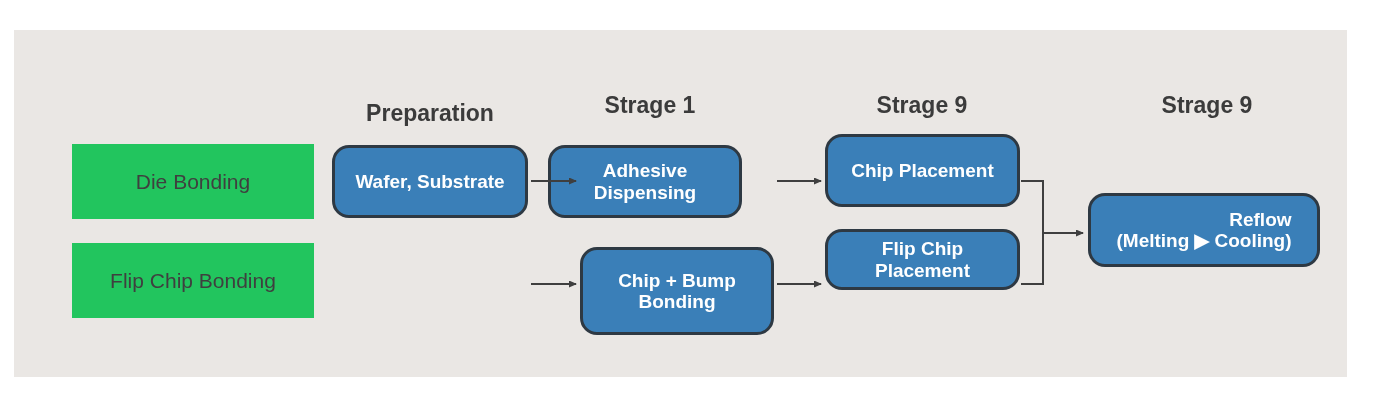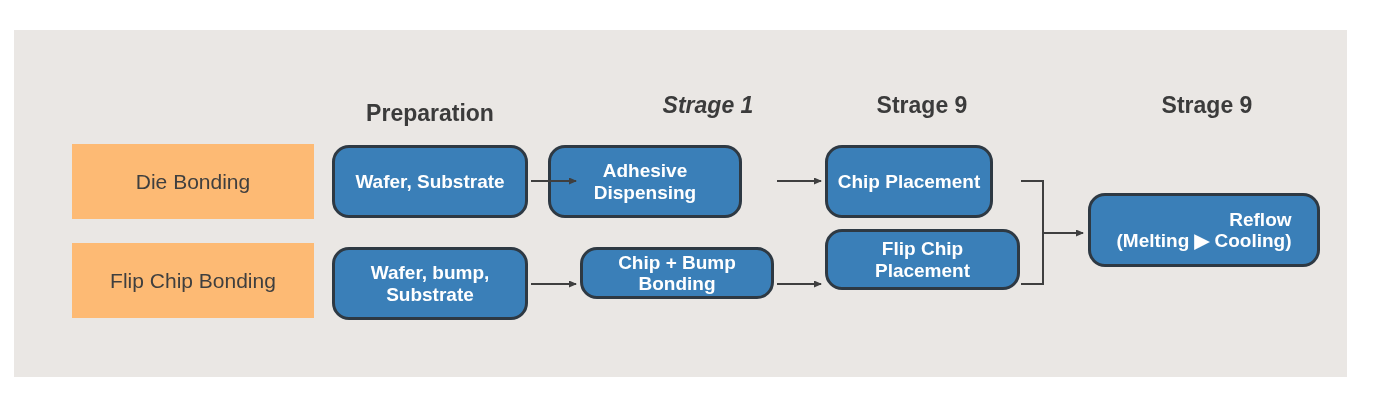--- a/index.html
+++ b/index.html
@@ -30,21 +30,21 @@
     font-size: 23px;
     font-weight: 700;
     color: #3b3b3b;
     white-space: nowrap;
   }
   .row-label {
     position: absolute;
     left: 72px;
     width: 242px;
     height: 75px;
-    background: #fdba74;
+    background: #22c55e;
     display: flex;
     align-items: center;
     justify-content: center;
     font-size: 21px;
     color: #3f3f3f;
     white-space: nowrap;
   }
   .node {
     position: absolute;
     background: #3a7fb8;
@@ -71,35 +71,33 @@
   }
 </style>
 </head>
 <body>
 
 <div class="stage">
 
   <div class="panel"></div>
 
   <div class="col-header" style="left:430px;margin-top:8px;">Preparation</div>
-  <div class="col-header" style="left:708px;font-style:italic;">Strage 1</div>
+  <div class="col-header" style="left:650px;">Strage 1</div>
   <div class="col-header" style="left:922px;">Strage 9</div>
   <div class="col-header" style="left:1207px;">Strage 9</div>
 
   <div class="row-label" style="top:144px;">Die Bonding</div>
   <div class="row-label" style="top:243px;text-align:center;">Flip Chip Bonding</div>
 
   <div class="node" style="left:332px; top:145px; width:196px; height:73px;">Wafer, Substrate</div>
   <div class="node" style="left:548px; top:145px; width:194px; height:73px;">Adhesive
 Dispensing</div>
-  <div class="node" style="left:825px; top:145px; width:168px; height:73px;">Chip Placement</div>
+  <div class="node" style="left:825px; top:134px; width:195px; height:73px;">Chip Placement</div>
 
-  <div class="node" style="left:332px; top:247px; width:196px; height:73px;">Wafer, bump,
-Substrate</div>
-  <div class="node" style="left:580px; top:247px; width:194px; height:52px;">Chip + Bump
+  <div class="node" style="left:580px; top:247px; width:194px; height:88px;">Chip + Bump
 Bonding</div>
   <div class="node" style="left:825px; top:229px; width:195px; height:61px;border-radius:17px;">Flip Chip
 Placement</div>
 
   <div class="node" style="left:1088px; top:193px; width:232px; height:74px;text-align:right;">Reflow
 (Melting ▶ Cooling)</div>
 
   <svg class="connectors" viewBox="0 0 1374 407">
     <defs>
       <marker id="ah" markerWidth="9" markerHeight="8" refX="7" refY="3.5" orient="auto" markerUnits="userSpaceOnUse">

